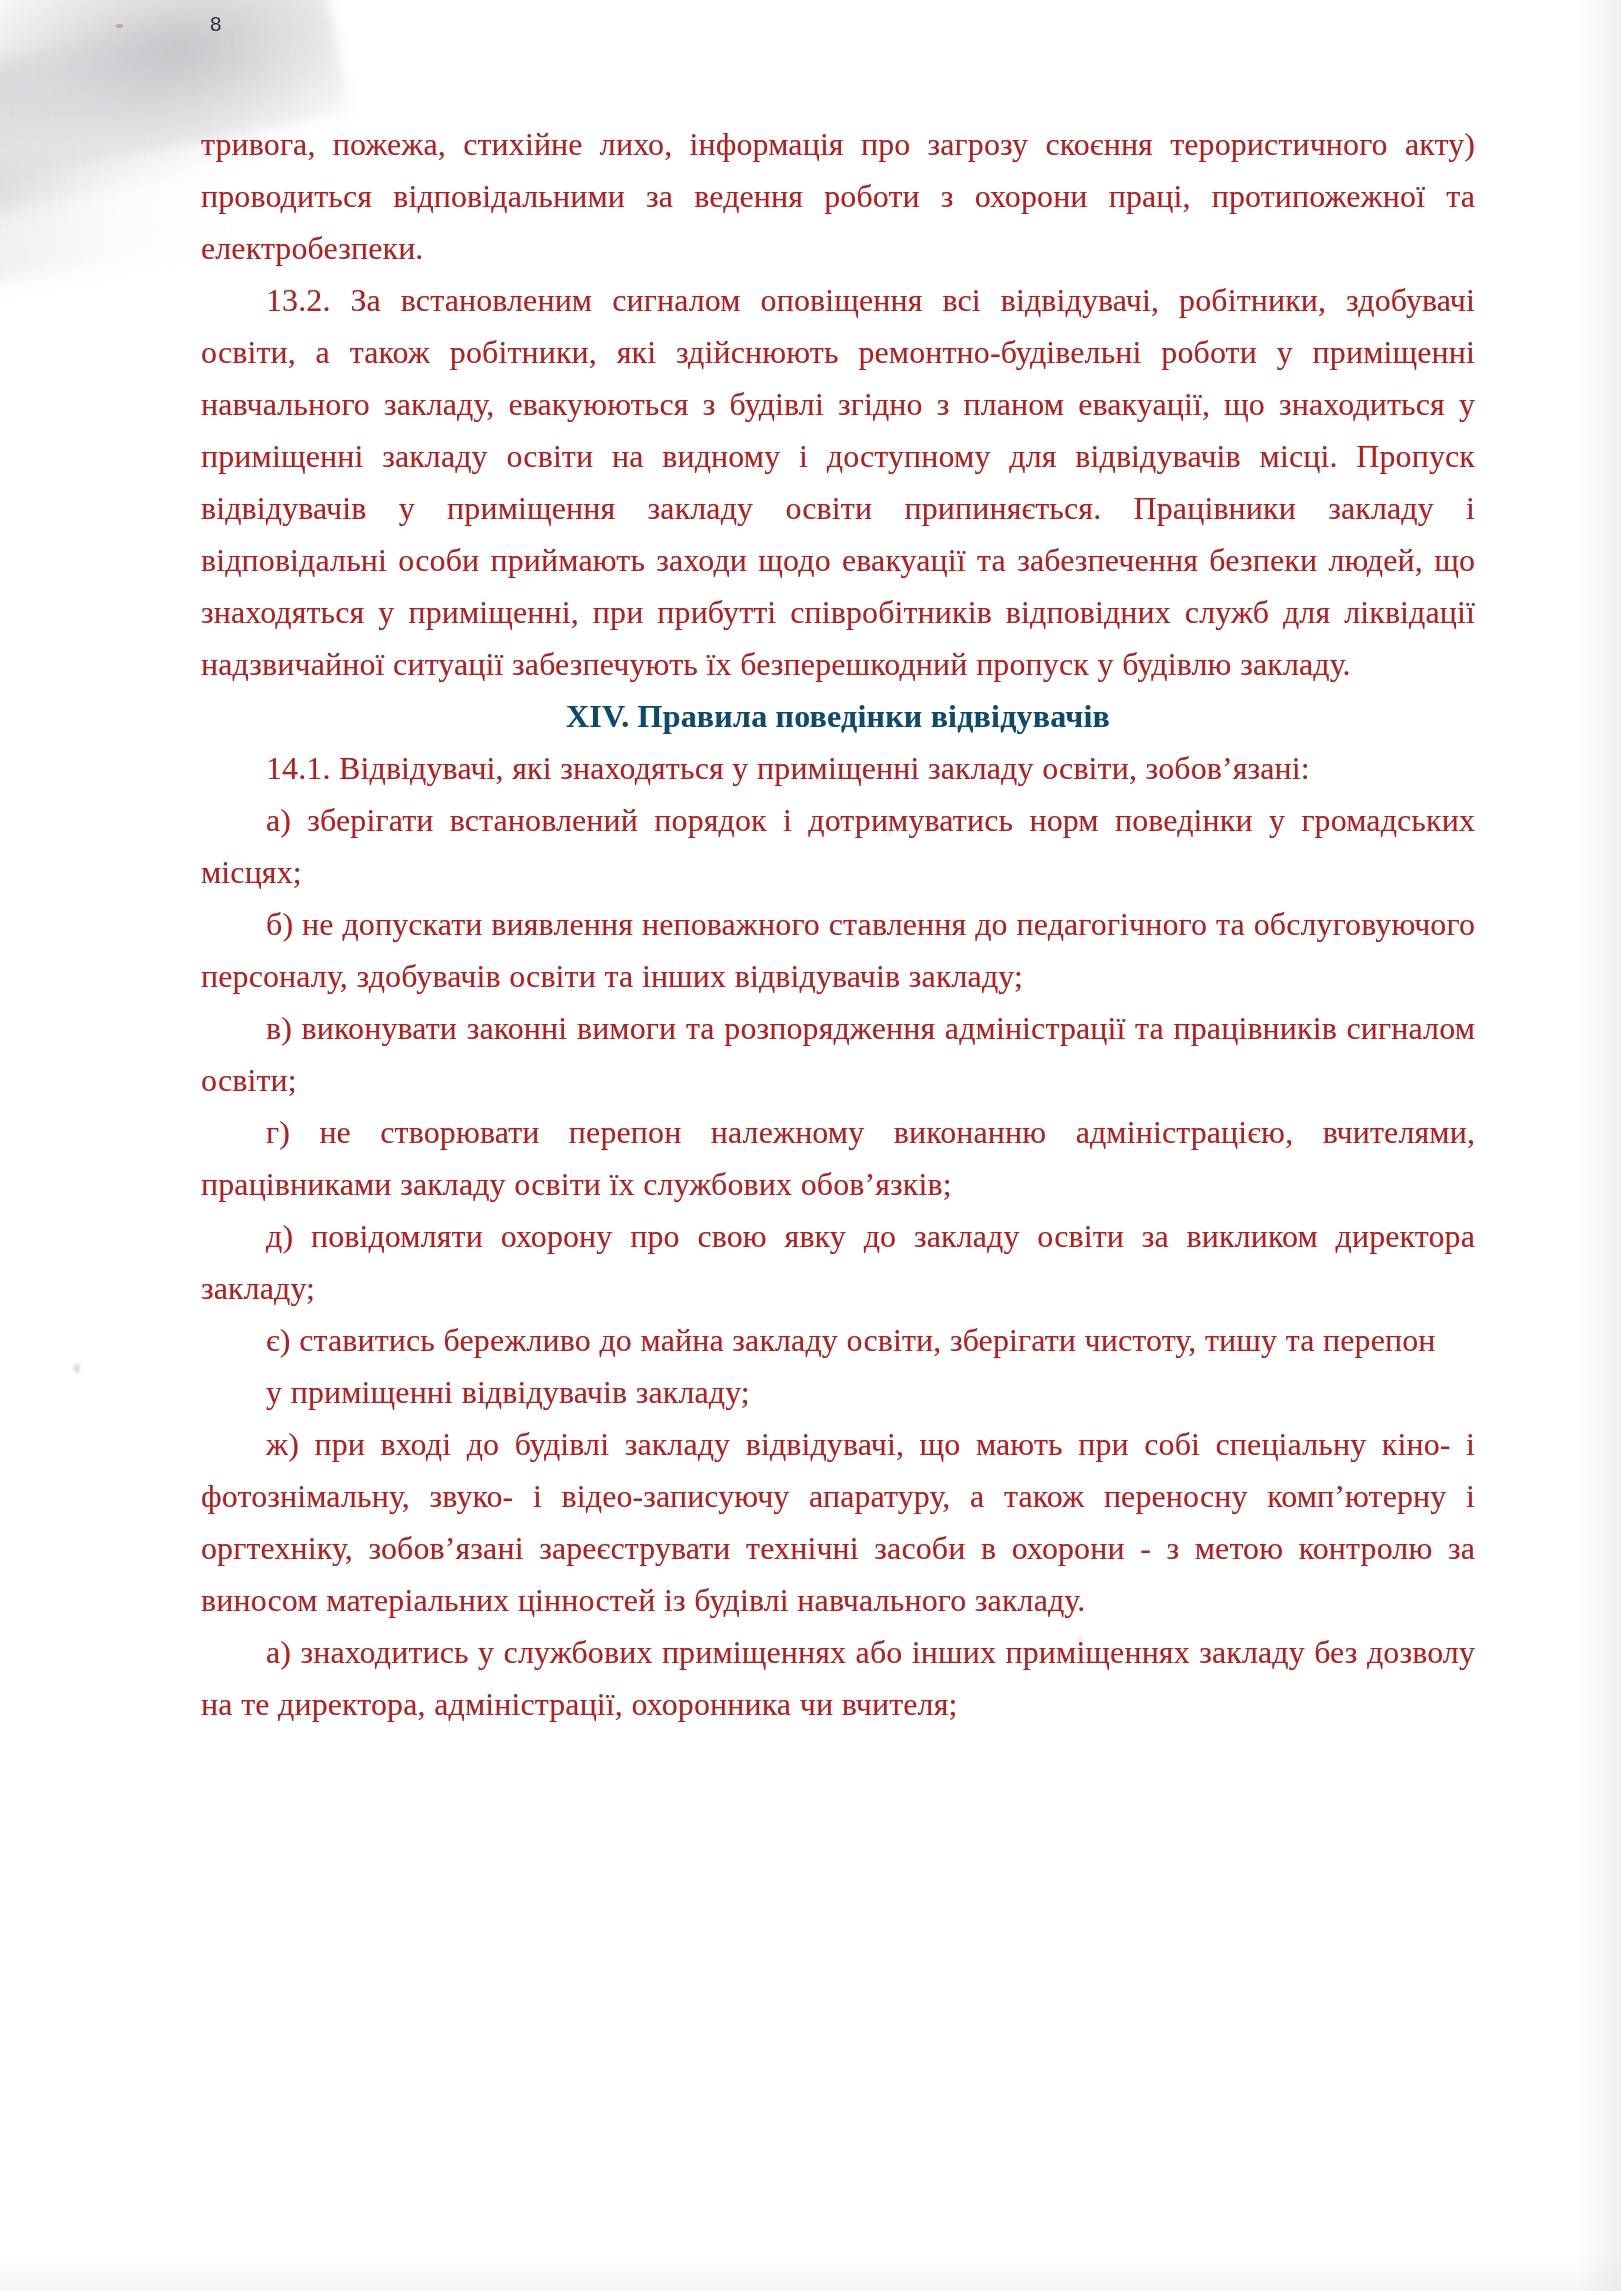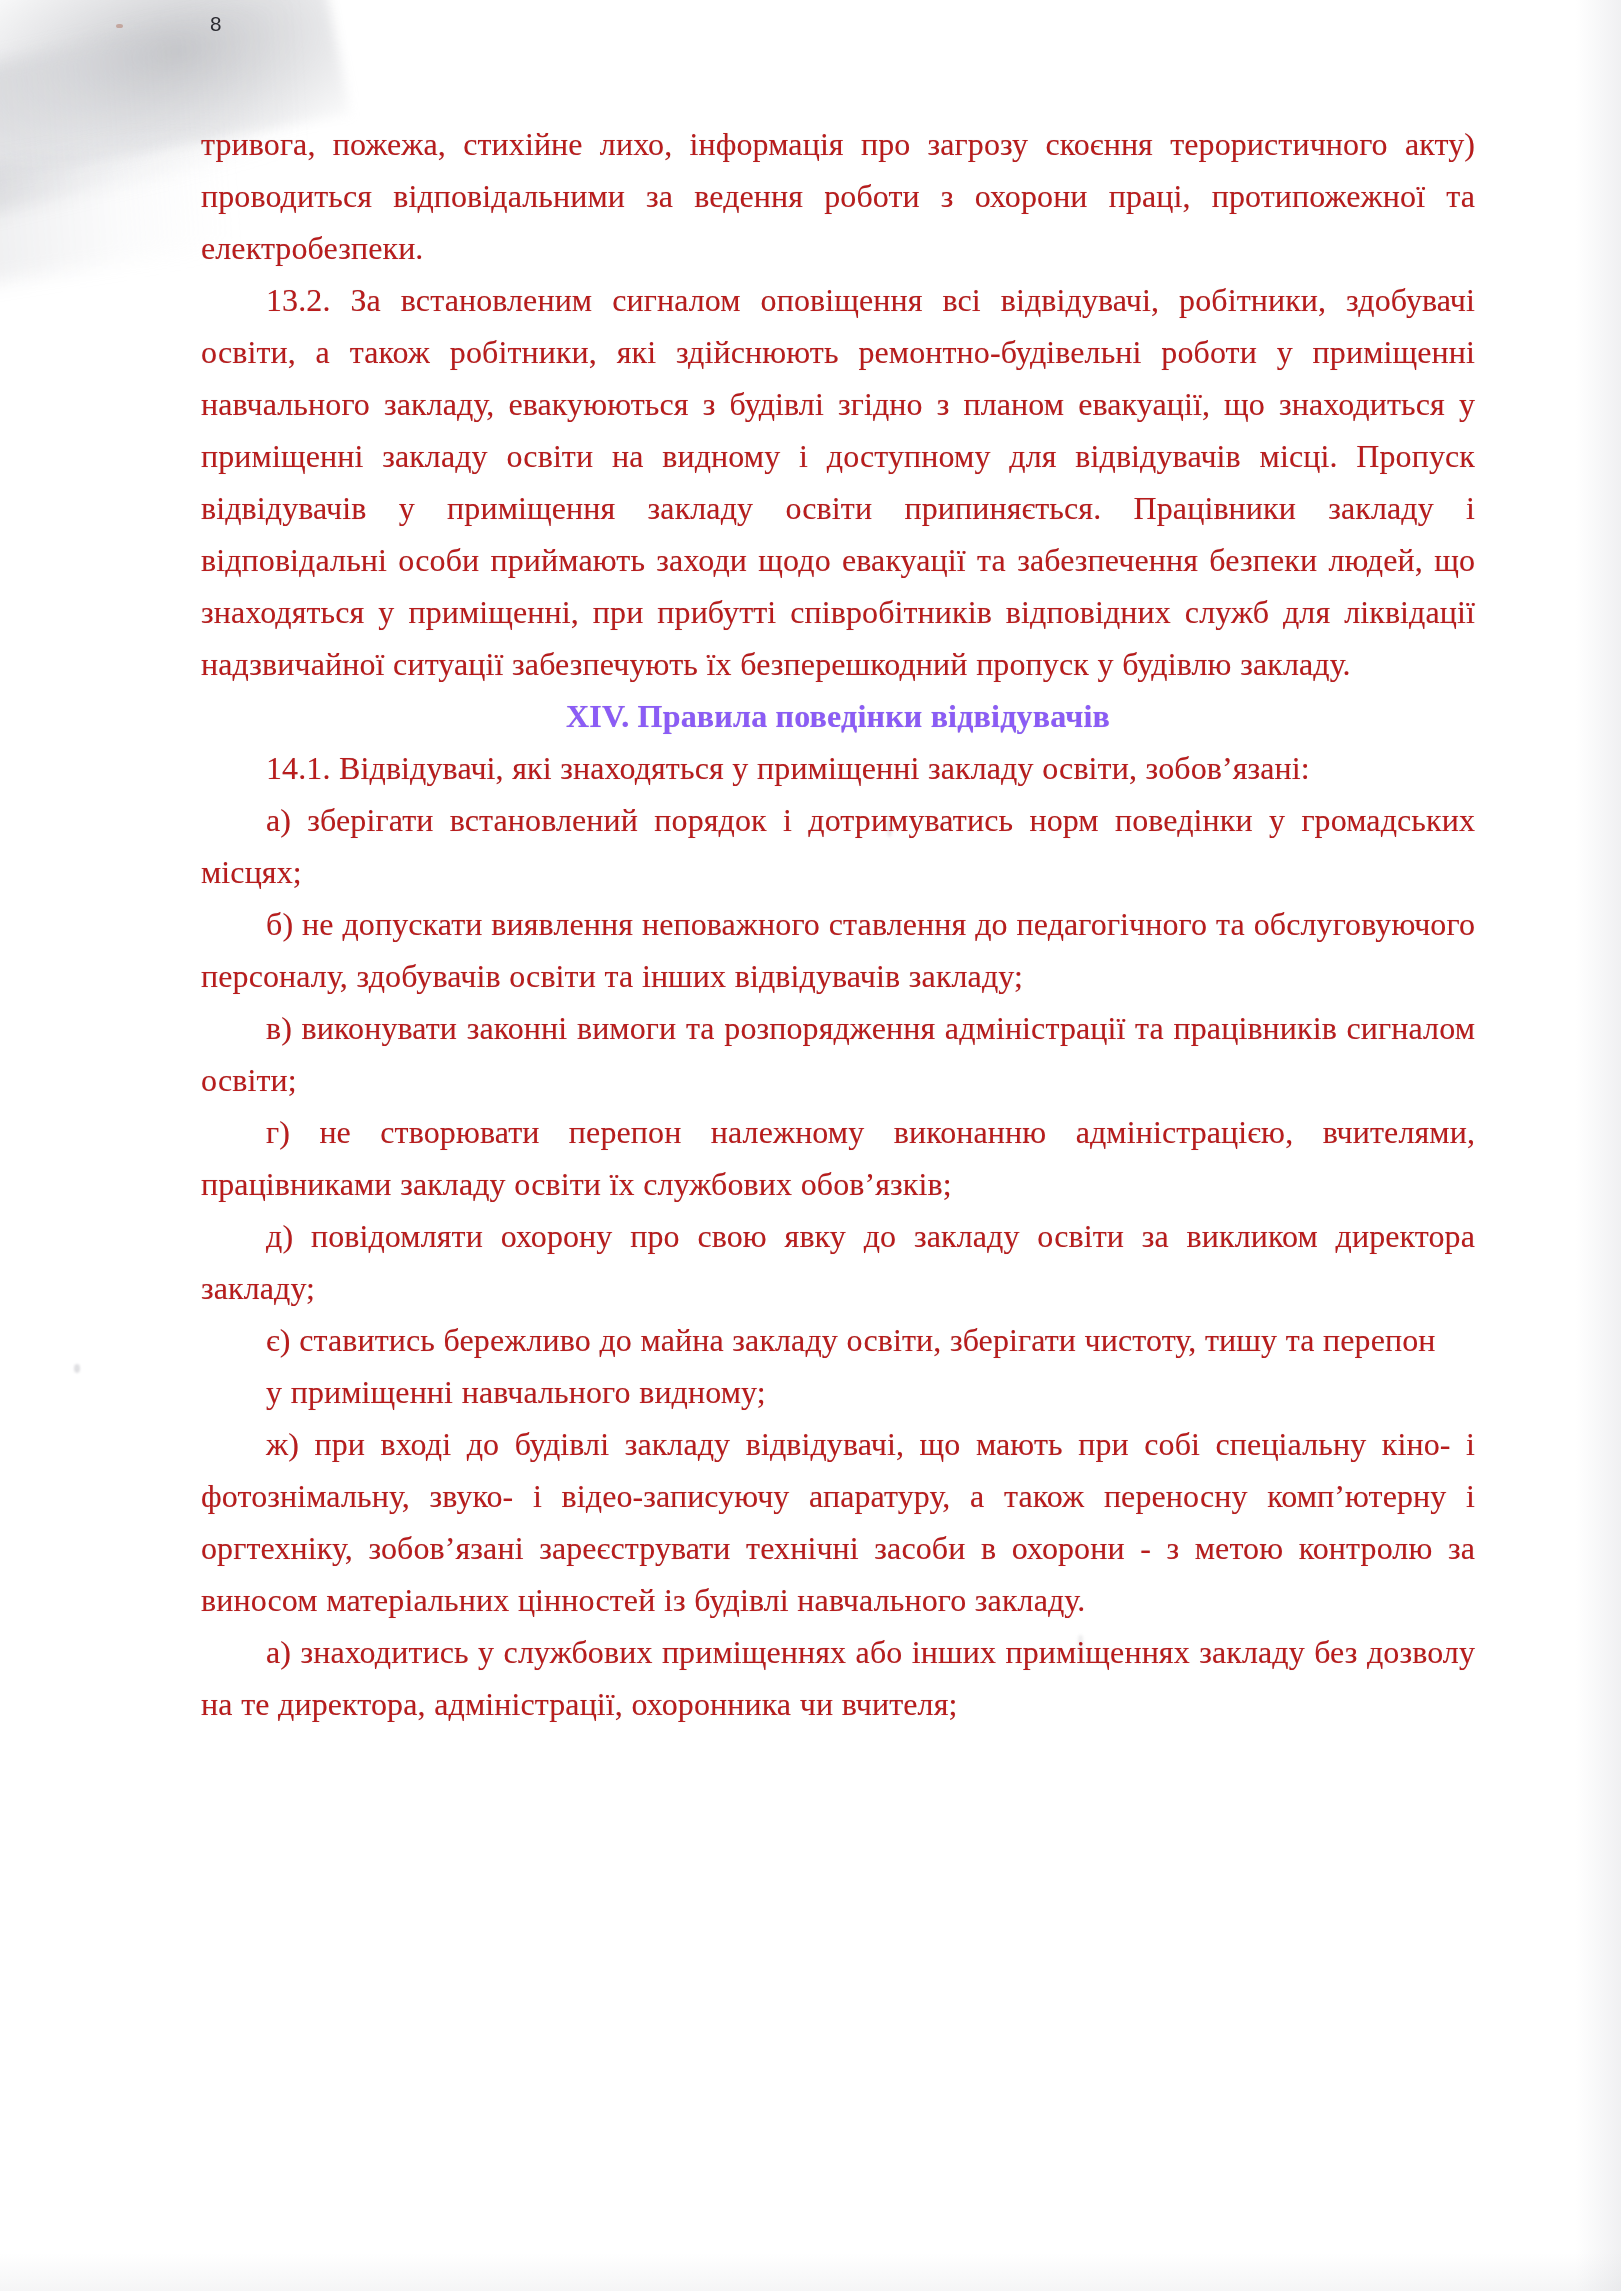--- a/index.html
+++ b/index.html
@@ -170,21 +170,21 @@
     text-align: left;
   }
 
   h2.heading {
     margin: 0;
     padding: 0;
     font-size: 32px;
     line-height: 52px;
     font-weight: bold;
     text-align: center;
-    color: #8b5cf6;
+    color: #0c4a6e;
     letter-spacing: 0.2px;
   }
 
   
   .inky {
     text-shadow: 0 0 0.7px rgba(40,40,48,0.30);
   }
 </style>
 </head>
 <body>
@@ -223,21 +223,21 @@
 
       <p class="tx indent inky">в) виконувати законні вимоги та розпорядження адміністрації та працівників сигналом освіти;</p>
 
       <p class="tx indent inky">г) не створювати перепон належному виконанню адміністрацією, вчителями, працівниками закладу освіти їх службових обов’язків;</p>
 
       <p class="tx indent inky">д) повідомляти охорону про свою явку до закладу освіти за викликом директора закладу;</p>
 
 
       <p class="tx indent inky">є) ставитись бережливо до майна закладу освіти, зберігати чистоту, тишу та перепон</p>
 
-      <p class="tx indent last-left inky">у приміщенні навчального видному;</p>
+      <p class="tx indent last-left inky">у приміщенні відвідувачів закладу;</p>
 
       <p class="tx indent inky">ж) при вході до будівлі закладу відвідувачі, що мають при собі спеціальну кіно- і фотознімальну, звуко- і відео-записуючу апаратуру, а також переносну комп’ютерну і оргтехніку, зобов’язані зареєструвати технічні засоби в охорони - з метою контролю за виносом матеріальних цінностей із будівлі навчального закладу.</p>
 
 
       <p class="tx indent inky">а) знаходитись у службових приміщеннях або інших приміщеннях закладу без дозволу на те директора, адміністрації, охоронника чи вчителя;</p>
 
     </div>
   </div>
 </div>
 

